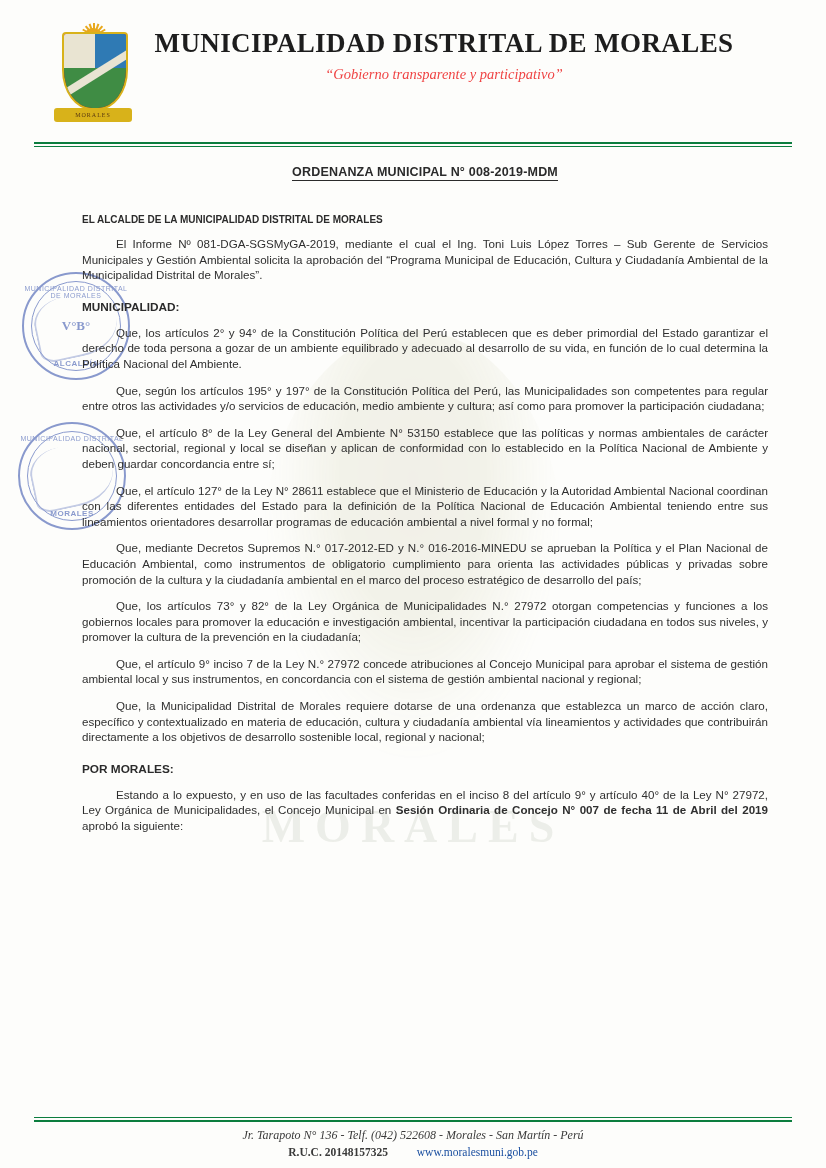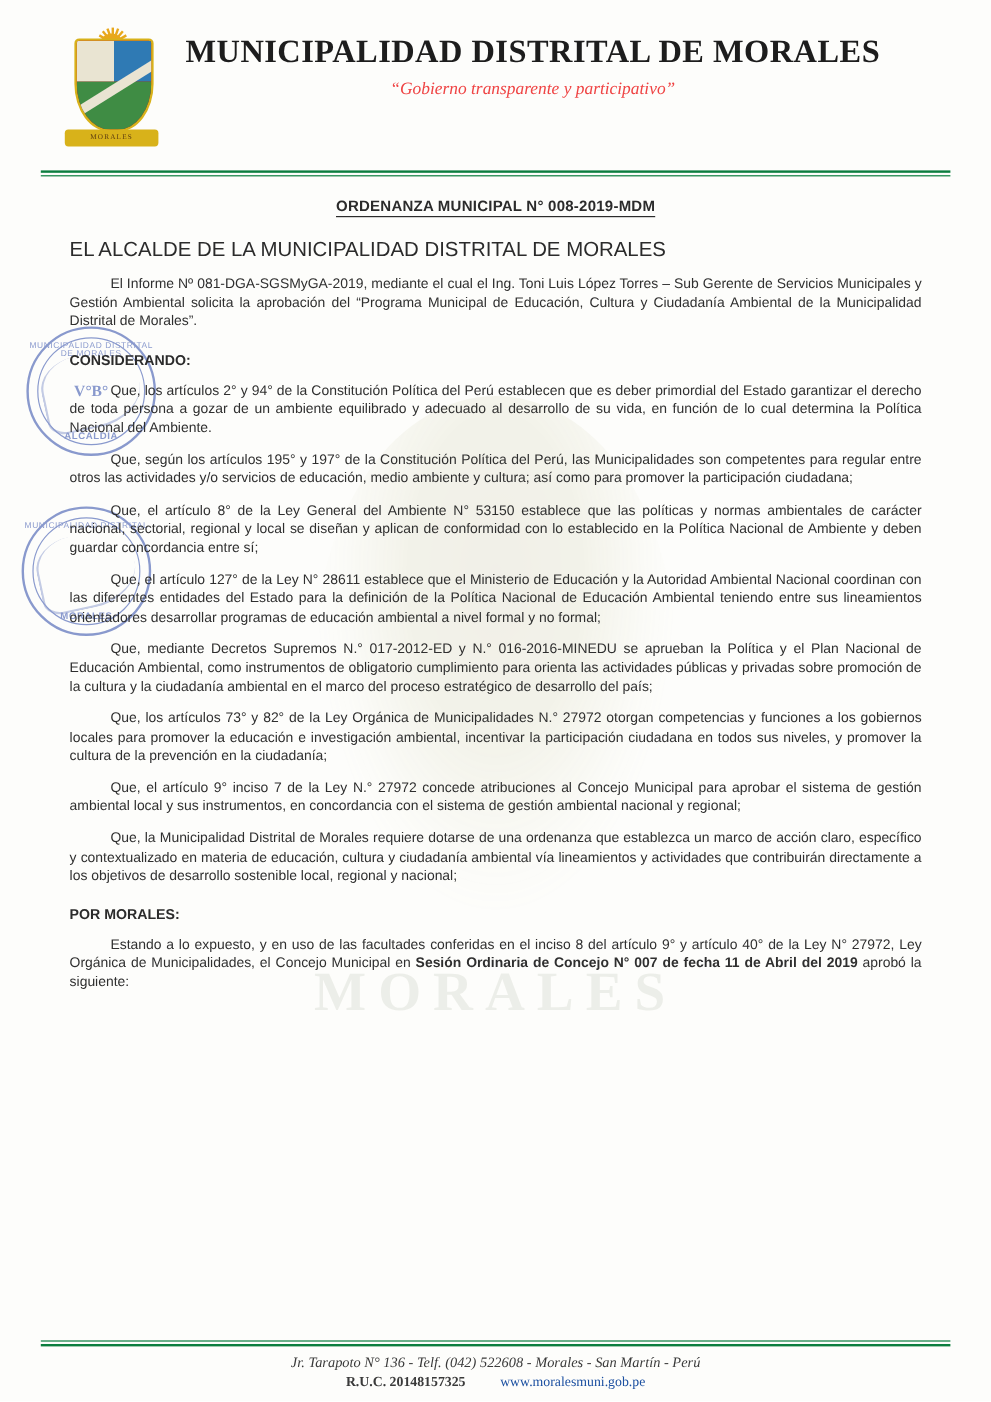--- a/index.html
+++ b/index.html
@@ -221,44 +221,44 @@
   .rule-top .line-b {
     position: absolute;
     left: 0; right: 0; top: 4px;
     height: 1px;
     background: #0b7d3e;
   }
 
   
   .content {
     position: relative;
-    padding: 18px 58px 0 58px;
+    padding: 18px 58px 0 82px;
     z-index: 2;
   }
   .doc-number {
     text-align: center;
     font-size: 12.5px;
     font-weight: bold;
     letter-spacing: .2px;
   }
   .doc-number span {
     border-bottom: 1px solid #2b2b2b;
     padding-bottom: 1px;
   }
   .doc-place {
     text-align: right;
     font-size: 12px;
     font-weight: bold;
     margin-top: 11px;
     padding-right: 4px;
   }
   .lead {
-    font-size: 17px;
-    font-weight: normal;
-    margin-top: 19px;
+    font-size: 10px;
+    font-weight: bold;
+    margin-top: 35px;
   }
   .label {
     font-size: 11.8px;
     font-weight: bold;
     margin-top: 17px;
   }
   p.para {
     font-size: 11.6px;
     line-height: 15.6px;
     text-align: justify;
@@ -370,21 +370,21 @@
 
     <div class="doc-number">
       <span>ORDENANZA MUNICIPAL N° 008-2019-MDM</span>
     </div>
 
 
     <div class="lead">EL ALCALDE DE LA MUNICIPALIDAD DISTRITAL DE MORALES</div>
 
     <p class="para">El Informe Nº 081-DGA-SGSMyGA-2019, mediante el cual el Ing. Toni Luis López Torres – Sub Gerente de Servicios Municipales y Gestión Ambiental solicita la aprobación del “Programa Municipal de Educación, Cultura y Ciudadanía Ambiental de la Municipalidad Distrital de Morales”.</p>
 
-    <div class="label">CONSIDERANDO:</div>
+    <div class="label">MUNICIPALIDAD:</div>
 
     <p class="para">Que, los artículos 2° y 94° de la Constitución Política del Perú establecen que es deber primordial del Estado garantizar el derecho de toda persona a gozar de un ambiente equilibrado y adecuado al desarrollo de su vida, en función de lo cual determina la Política Nacional del Ambiente.</p>
     <p class="para">Que, según los artículos 195° y 197° de la Constitución Política del Perú, las Municipalidades son competentes para regular entre otros las actividades y/o servicios de educación, medio ambiente y cultura; así como para promover la participación ciudadana;</p>
     <p class="para">Que, el artículo 8° de la Ley General del Ambiente N° 53150 establece que las políticas y normas ambientales de carácter nacional, sectorial, regional y local se diseñan y aplican de conformidad con lo establecido en la Política Nacional de Ambiente y deben guardar concordancia entre sí;</p>
     <p class="para">Que, el artículo 127° de la Ley N° 28611 establece que el Ministerio de Educación y la Autoridad Ambiental Nacional coordinan con las diferentes entidades del Estado para la definición de la Política Nacional de Educación Ambiental teniendo entre sus lineamientos orientadores desarrollar programas de educación ambiental a nivel formal y no formal;</p>
     <p class="para">Que, mediante Decretos Supremos N.° 017-2012-ED y N.° 016-2016-MINEDU se aprueban la Política y el Plan Nacional de Educación Ambiental, como instrumentos de obligatorio cumplimiento para orienta las actividades públicas y privadas sobre promoción de la cultura y la ciudadanía ambiental en el marco del proceso estratégico de desarrollo del país;</p>
     <p class="para">Que, los artículos 73° y 82° de la Ley Orgánica de Municipalidades N.° 27972 otorgan competencias y funciones a los gobiernos locales para promover la educación e investigación ambiental, incentivar la participación ciudadana en todos sus niveles, y promover la cultura de la prevención en la ciudadanía;</p>
     <p class="para">Que, el artículo 9° inciso 7 de la Ley N.° 27972 concede atribuciones al Concejo Municipal para aprobar el sistema de gestión ambiental local y sus instrumentos, en concordancia con el sistema de gestión ambiental nacional y regional;</p>
     <p class="para">Que, la Municipalidad Distrital de Morales requiere dotarse de una ordenanza que establezca un marco de acción claro, específico y contextualizado en materia de educación, cultura y ciudadanía ambiental vía lineamientos y actividades que contribuirán directamente a los objetivos de desarrollo sostenible local, regional y nacional;</p>
 

